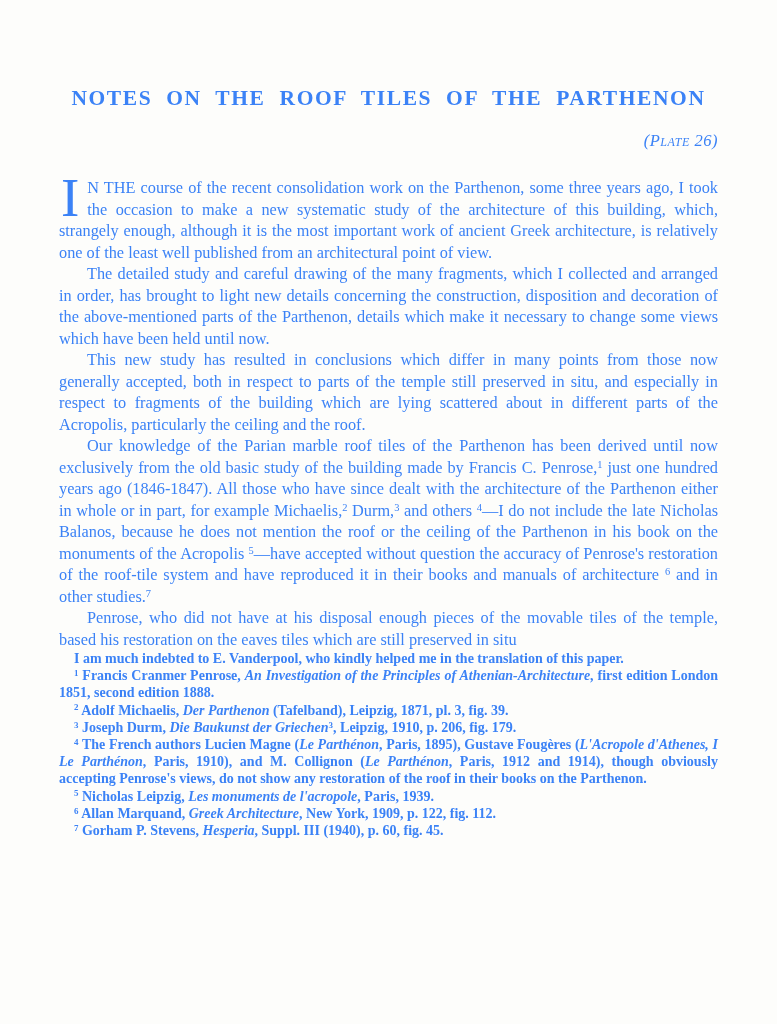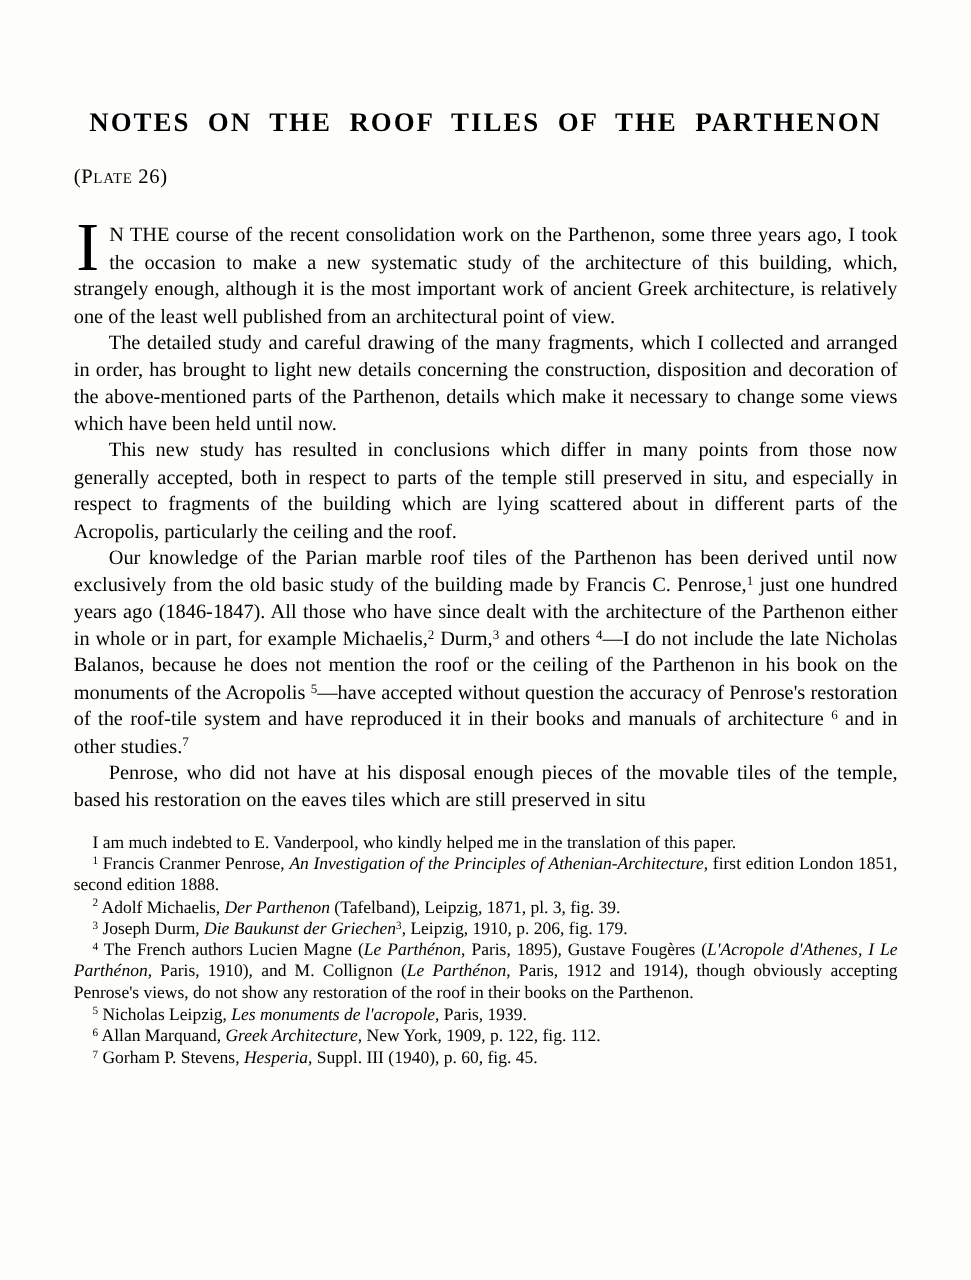--- a/index.html
+++ b/index.html
@@ -6,55 +6,57 @@
   html, body { margin: 0; padding: 0; }
   body {
     background: #e9e9e7;
     font-family: "Liberation Serif", serif;
   }
   .page {
     width: 777px;
     min-height: 1024px;
     margin: 0 auto;
     background: #fdfdfb;
-    color: #000000;
+    color: #3b82f6;
     padding: 86px 59px 40px 59px;
   }
   .title {
     margin: 0 0 20px 0;
     font-size: 21.5px;
     font-weight: 700;
     text-align: center;
     letter-spacing: 1.6px;
     word-spacing: 7px;
     white-space: nowrap;
   }
   .plate {
-    text-align: left;
+    text-align: right;
     font-variant: small-caps;
     font-size: 16.5px;
     letter-spacing: 0.5px;
     margin: 0 0 26px 0;
+    font-style: italic;
   }
   .body-text p {
     margin: 0;
     font-size: 16.3px;
     line-height: 21.5px;
     text-align: justify;
   }
   .body-text p.indent { text-indent: 28px; }
   .dropcap {
     float: left;
     font-size: 55px;
     line-height: 40px;
     margin: 1px 8px 0 2px;
   }
   .footnotes {
-    margin-top: 16px;
+    margin-top: 0;
     clear: both;
+    font-weight: bold;
   }
   .footnotes p {
     margin: 0;
     font-size: 14px;
     line-height: 17.2px;
     text-align: justify;
     text-indent: 15px;
   }
   sup {
     font-size: 64%;

